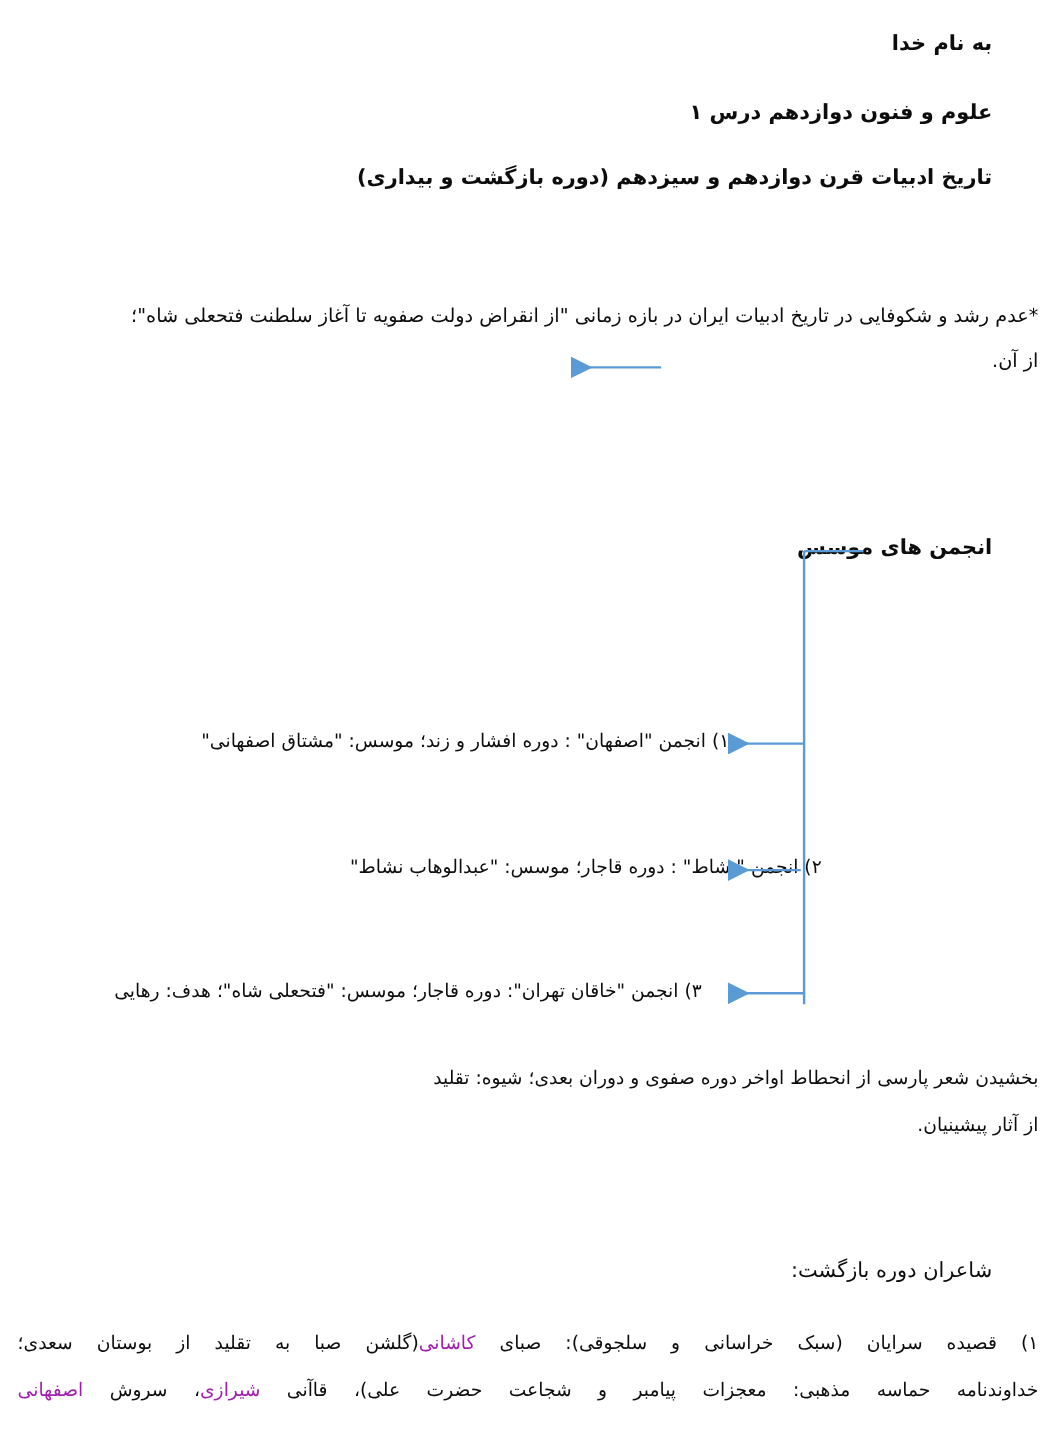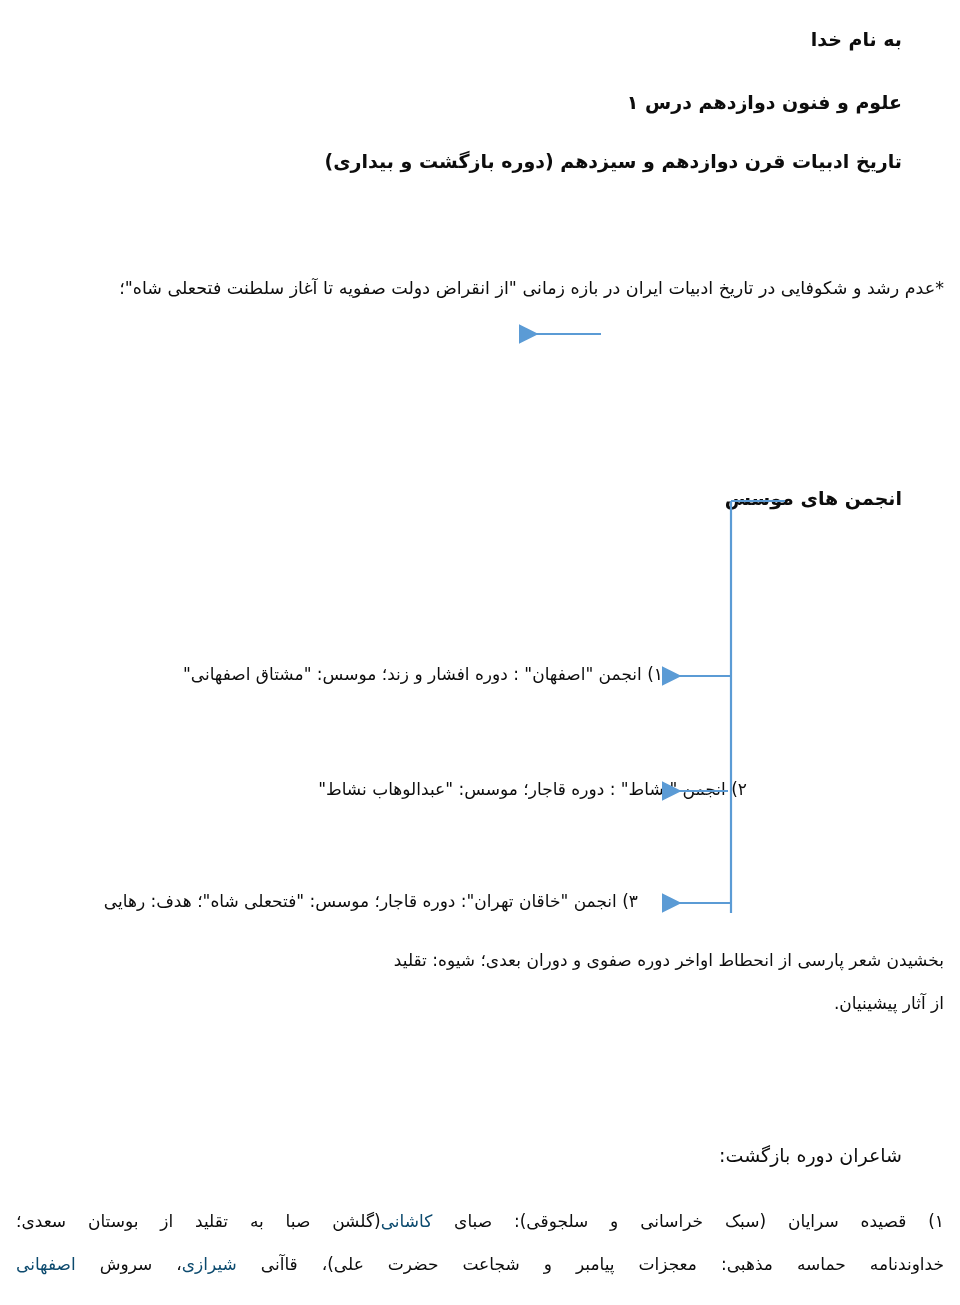--- a/index.html
+++ b/index.html
@@ -87,21 +87,21 @@
   
   .anjoman-item {
     font-size: 17px;
     white-space: nowrap;
   }
   #anjoman-1 { top: 666px; right: 297px; }
   #anjoman-2 { top: 781px; right: 213px; }
   #anjoman-3 { top: 893px; right: 322px; }
 
   #anjoman-3-cont {
-    top: 939px;
+    top: 959px;
     right: 16px;
     width: 928px;
     font-size: 17px;
     line-height: 2.5;
     text-align: center;
   }
   #anjoman-3-cont .l { display: block; }
 
   
   #poets-heading {
@@ -117,37 +117,38 @@
     width: 928px;
     font-size: 17px;
     line-height: 2.55;
     text-align: justify;
     text-align-last: right;
   }
   #poets-block .l { display: block; white-space: nowrap; }
   #poets-l1 { text-align: justify; text-align-last: justify; }
   #poets-l2 { text-align: justify; text-align-last: justify; }
 
-  .hl-red { color: #0c4a6e; }
+  .hl-red { color: #a21caf; }
 </style>
 </head>
 <body>
 
 <div class="page">
 
   <div class="line hdr" id="hdr-bismillah">به نام خدا</div>
 
   <div class="line hdr" id="hdr-course">علوم و فنون دوازدهم درس ۱</div>
 
   <div class="line hdr" id="hdr-subject">تاریخ ادبیات قرن دوازدهم و سیزدهم (دوره بازگشت و بیداری)</div>
 
   <div class="para" id="intro-block">
     <span class="l" id="intro-l1">*عدم رشد و شکوفایی در تاریخ ادبیات ایران در بازه زمانی "از انقراض دولت صفویه تا آغاز سلطنت فتحعلی شاه"؛</span>
 
 
+    <span class="l" id="intro-l3">از آن.</span>
   </div>
 
   <div class="line" id="anjoman-heading">انجمن های موسس</div>
 
   <div class="line anjoman-item" id="anjoman-1">۱) انجمن "اصفهان" : دوره افشار و زند؛ موسس: "مشتاق اصفهانی"</div>
 
   <div class="line anjoman-item" id="anjoman-2">۲) انجمن "نشاط" : دوره قاجار؛ موسس: "عبدالوهاب نشاط"</div>
 
   <div class="line anjoman-item" id="anjoman-3">۳) انجمن "خاقان تهران": دوره قاجار؛ موسس: "فتحعلی شاه"؛ هدف: رهایی</div>
 

